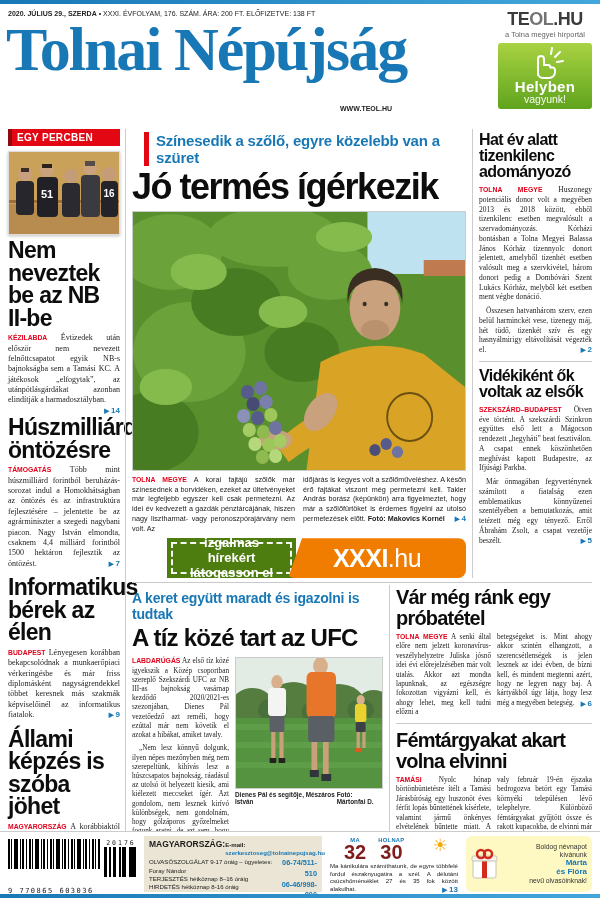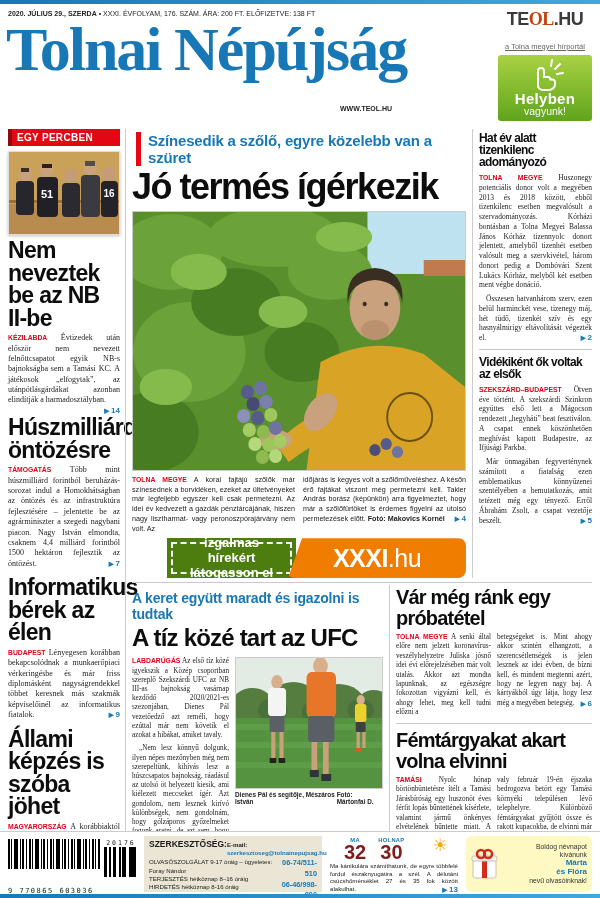--- a/index.html
+++ b/index.html
@@ -10,22 +10,22 @@
 
   
   .hdr{padding:3px 8px 0;position:relative;height:120px;}
   .dateline{font-size:7px;color:#222;margin-top:3px;}
   .dateline b{font-weight:bold;}
   .masthead{position:absolute;left:6px;top:14px;font-family:"Liberation Serif",serif;font-weight:bold;
             font-size:62px;line-height:1;color:#1878b6;letter-spacing:-2px;}
   .site-url{position:absolute;left:340px;top:101px;font-size:7px;font-weight:bold;color:#222;}
   .hdr-right{position:absolute;right:8px;top:6px;width:94px;text-align:center;}
   .teol-logo{font-size:18px;font-weight:bold;color:#3b3b3b;letter-spacing:-0.5px;line-height:1;}
-  .teol-logo .blue{color:#c2410c;font-family:Liberation Serif, serif;}
-  .teol-tagline{font-size:7.5px;color:#666;line-height:1.15;margin-top:15px;text-decoration:underline;}
+  .teol-logo .blue{color:#737373;}
+  .teol-tagline{font-size:7.5px;color:#666;line-height:1.15;margin-top:3px;}
   .badge{margin-top:3px;background:linear-gradient(180deg,#a9d242,#5f a41d);
          background:linear-gradient(180deg,#a9d242,#5fa41d);border-radius:3px;color:#fff;padding:2px 2px 4px;}
   .badge svg{display:block;margin:0 auto;}
   .badge .b1{font-weight:bold;font-size:15px;letter-spacing:.3px;line-height:1.05;}
   .badge .b2{font-size:10.5px;opacity:.95;line-height:1.05;}
 
   
   .content{display:flex;padding:2px 8px 0;height:716px;}
   .col-left{width:112px;padding-right:5px;}
   .main-area{flex:1;border-left:1px solid #ccc;padding-left:6px;display:flex;flex-direction:column;min-width:0;}
@@ -49,21 +49,21 @@
   .section-banner::before{content:"";position:absolute;left:0;top:0;bottom:0;width:4px;background:#8e0b10;}
   .left-photo{margin:5px 0 4px;border:1px solid #ddd;box-shadow:0 1px 3px rgba(0,0,0,.25);line-height:0;}
   .left-title{font-size:23px;font-weight:bold;letter-spacing:-.7px;line-height:.98;margin:4px 0 4px;color:#0d0d0d;}
   .morning-title{color:#e2001a;font-size:19px;font-weight:bold;margin:7px 0 4px;letter-spacing:-.3px;}
   .morning-text{font-family:"Liberation Serif",serif;font-style:italic;font-size:8.2px;line-height:1.28;
                 text-align:justify;margin:0;}
   .drop-cap{float:left;font-size:29px;line-height:.78;font-weight:bold;padding:2px 3px 0 0;font-style:normal;}
 
   
   .kicker{color:#1878b6;font-weight:bold;font-size:15px;border-left:5px solid #e30613;padding-left:7px;
-          margin:3px 4px 3px;letter-spacing:-.2px;}
+          margin:3px 12px 3px;letter-spacing:-.2px;}
   .main-headline{font-size:36px;font-weight:bold;letter-spacing:-1.5px;line-height:1;margin:0 0 6px;color:#0d0d0d;}
   .main-photo{border:1px solid #ccc;line-height:0;}
   .caption{display:flex;gap:8px;font-size:7.2px;line-height:1.35;margin:4px 0 5px;color:#222;}
   .caption>div{flex:1;text-align:justify;}
   .caption .credit{font-weight:bold;}
   .promo{display:flex;height:40px;margin:2px 0 0;}
   .promo-left{flex:1;background:#4d7c0f;position:relative;display:flex;align-items:center;justify-content:center;margin-left:35px;}
   .promo-left .dash{position:absolute;inset:4px;border:2px dashed rgba(255,255,255,.95);}
   .promo-left span{color:#fff;font-weight:bold;font-size:13px;text-align:center;line-height:1.15;position:relative;padding:0 14px;}
   .promo-right{width:178px;margin-left:-8px;background:#f07d00;border-radius:6px 8px 8px 6px;
@@ -76,21 +76,21 @@
   .ufc-headline{font-size:24px;font-weight:bold;letter-spacing:-.8px;margin:0 0 5px;color:#0d0d0d;}
   .ufc-flex{display:flex;gap:6px;}
   .ufc-text{width:97px;flex:none;}
   .ufc-text .body{font-size:7.2px;line-height:1.28;margin-bottom:4px;}
   .ufc-text .indent{text-indent:7px;}
   .ufc-photoblock{flex:1;min-width:0;}
   .ufc-photo{border:1px solid #ccc;line-height:0;}
   .ufc-caption{display:flex;justify-content:space-between;font-size:6.4px;font-weight:bold;color:#222;margin-top:2px;}
 
   
-  .right-title{font-size:12px;font-weight:bold;letter-spacing:-.6px;line-height:1;margin:3px 0 5px;color:#0d0d0d;}
+  .right-title{font-size:16px;font-weight:bold;letter-spacing:-.6px;line-height:1;margin:3px 0 5px;color:#0d0d0d;}
   .right-col .body{font-size:7.5px;line-height:1.3;margin-bottom:4px;}
   .right-col .indent{text-indent:7px;}
 
   
   .lr-title{font-size:20px;font-weight:bold;letter-spacing:-.8px;line-height:1.02;margin:2px 0 5px;color:#0d0d0d;}
   .two-col{display:flex;gap:6px;}
   .two-col>p{flex:1;font-family:"Liberation Serif",serif;font-size:7.2px;line-height:1.3;text-align:justify;margin:0;}
 
   
   .footer{position:absolute;left:0;right:0;bottom:4px;height:56px;border-top:1px solid #ccc;
@@ -436,21 +436,21 @@
         <div class="bc-num">9 770865 603036</div>
       </div>
       <div class="bc-small">
         <div class="bc-code">20176</div>
         <div class="bc-bars2"></div>
       </div>
     </div>
 
     <div class="editorial">
       <div class="ed-row1">
-        <span class="ed-title">SZERKESZTŐSÉG:</span>
+        <span class="ed-title">MAGYARORSZÁG:</span>
         <span><b>E-mail:</b>
           <span class="ed-email">szerkesztoseg@tolnainepujsag.hu</span></span>
       </div>
       <div class="ed-cols">
         <div class="ed-lines">
           <div>OLVASÓSZOLGÁLAT 9-17 óráig – ügyeletes: Foray Nándor</div>
           <div>TERJESZTÉS hétköznap 8–16 óráig</div>
           <div>HIRDETÉS hétköznap 8-16 óráig</div>
         </div>
         <div class="ed-phones">

